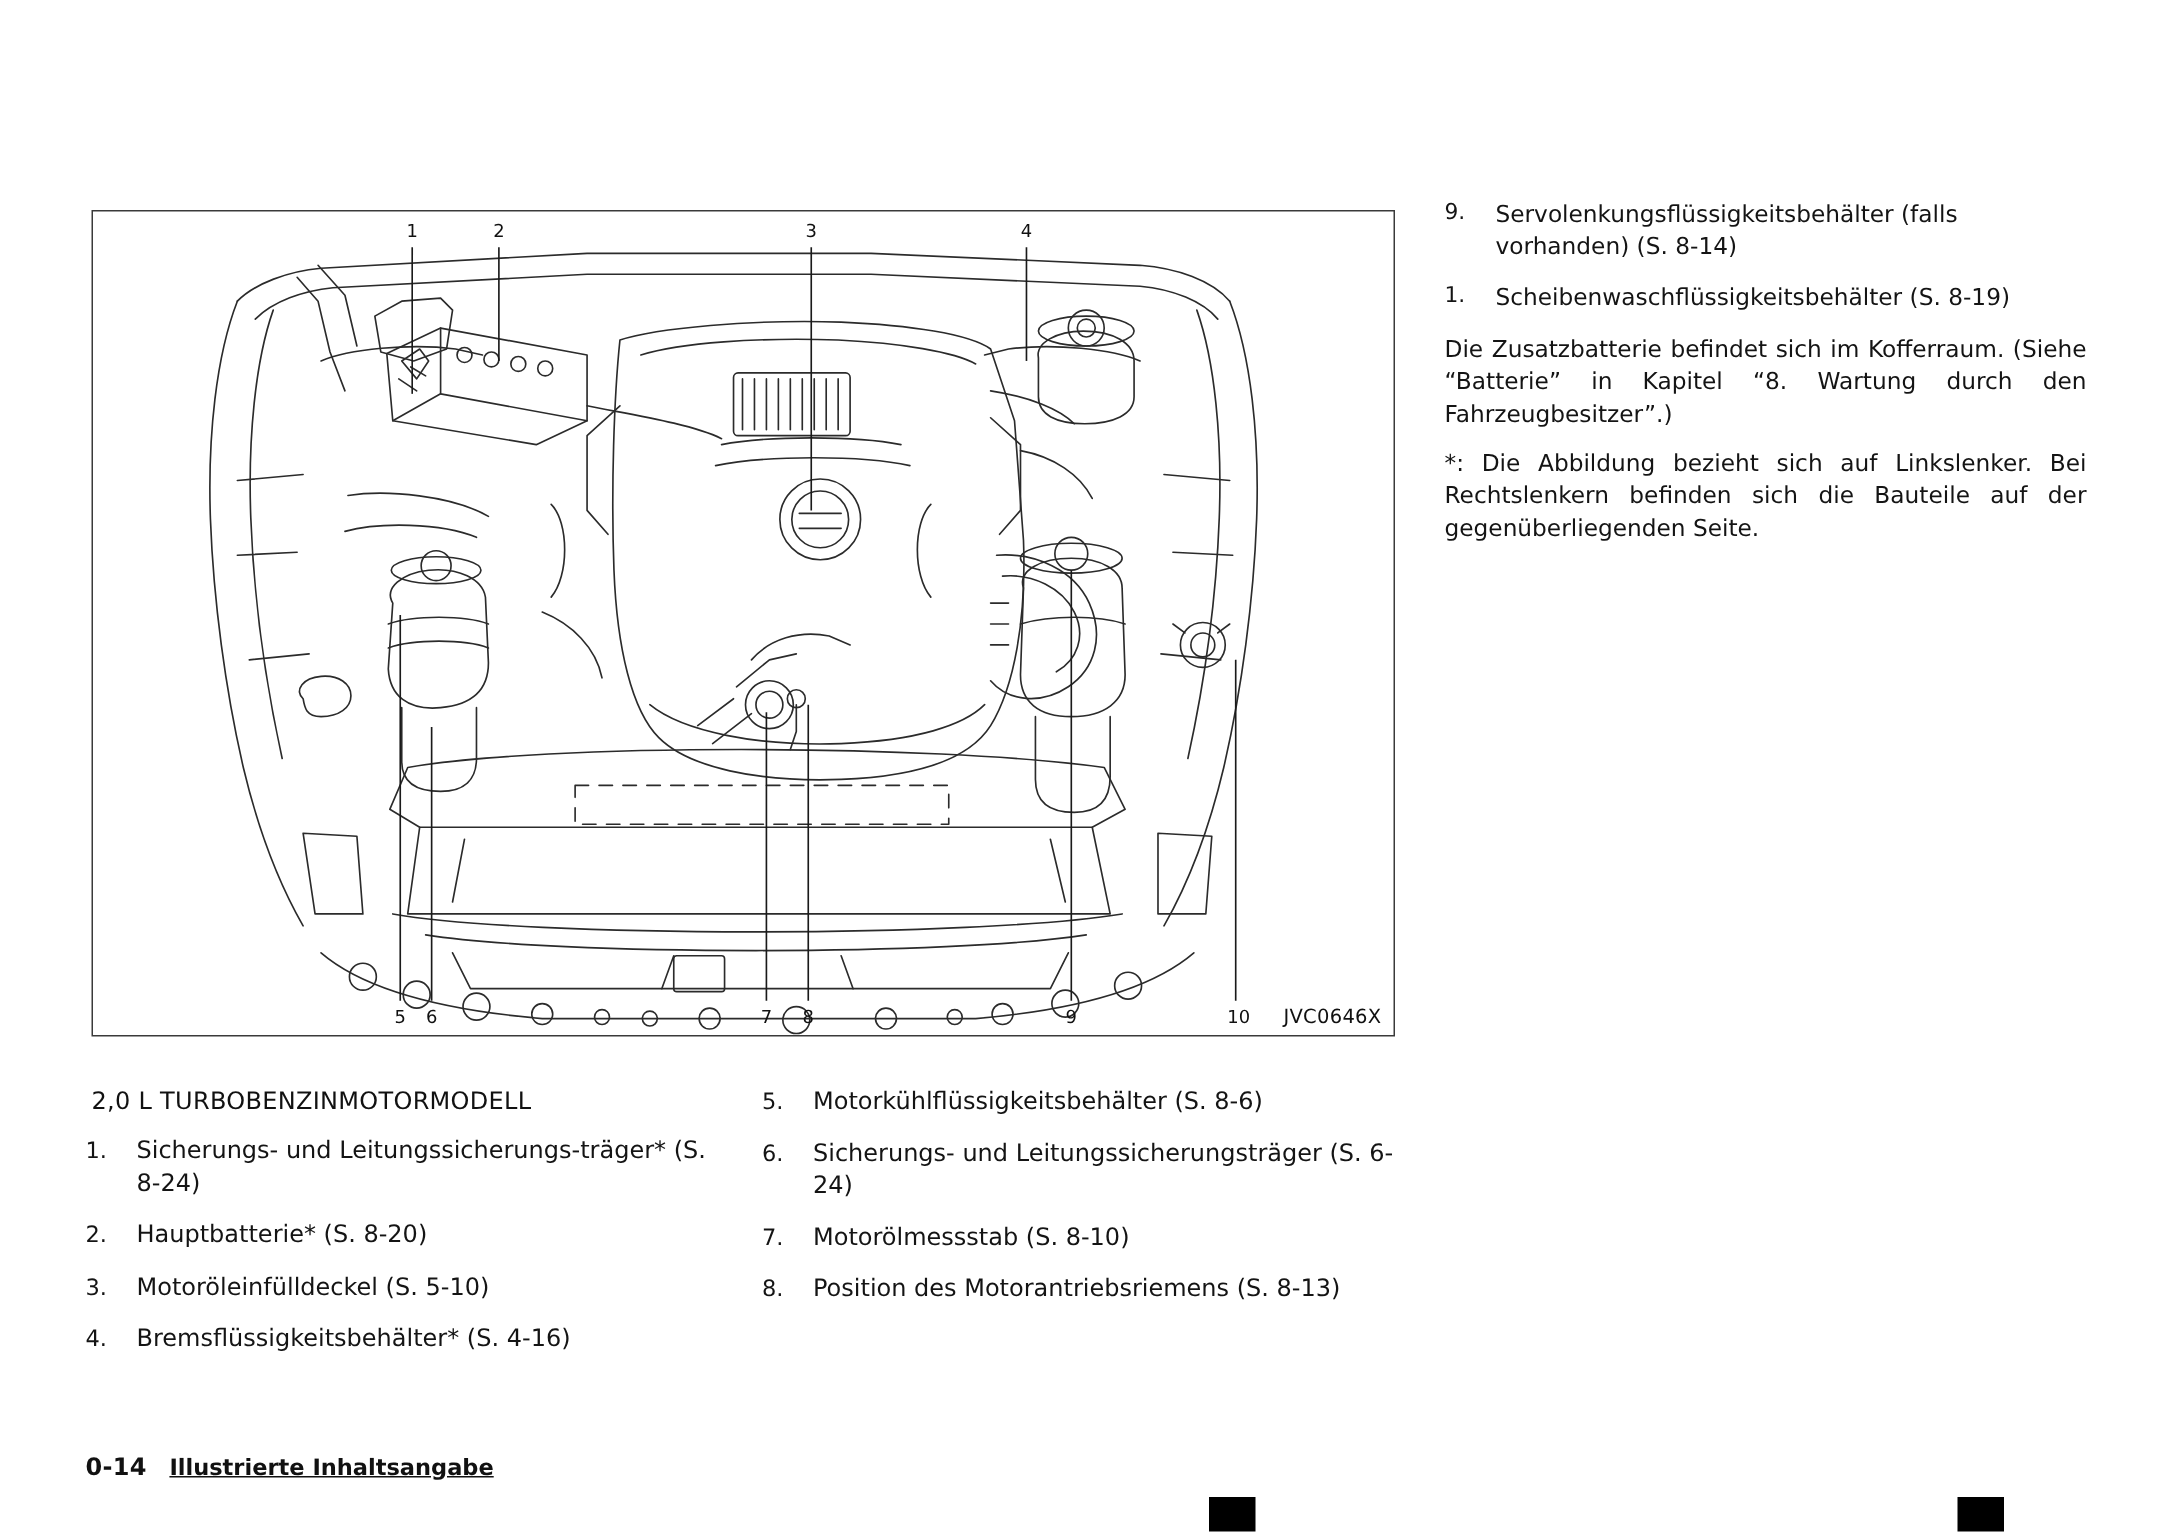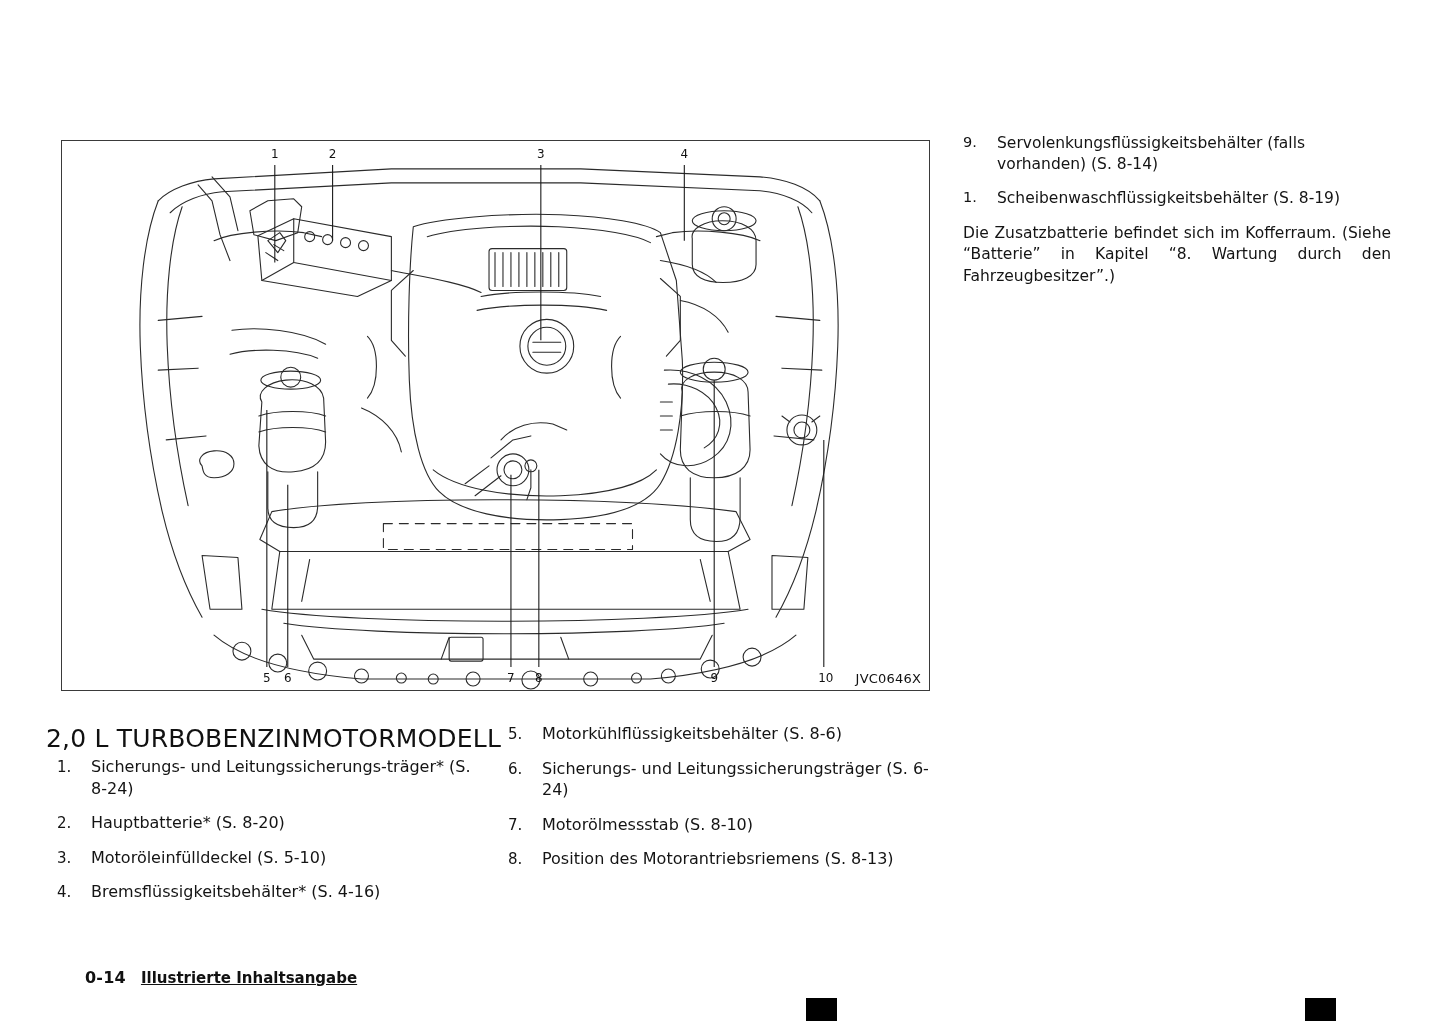--- a/index.html
+++ b/index.html
@@ -73,23 +73,23 @@
     text-align: justify;
   }
   .para.justified {
     text-align: justify;
     text-align-last: left;
   }
 
   
   .section-title {
     position: absolute;
-    left: 46px;
+    left: 61px;
     top: 724px;
-    font-size: 25px;
+    font-size: 16px;
     letter-spacing: 0.2px;
     color: #111;
     font-family: "DejaVu Sans", sans-serif;
   }
   .list-left {
     position: absolute;
     left: 57px;
     top: 756px;
     width: 430px;
   }
@@ -121,21 +121,20 @@
     position: absolute;
     left: 57px;
     top: 968px;
     font-size: 16px;
     color: #111;
   }
   .footer .pagenum {
     font-weight: bold;
     margin-right: 10px;
     letter-spacing: 0.2px;
-    margin-left: 28px;
   }
   .footer .foot-title {
     font-weight: bold;
     font-size: 15px;
     text-decoration: underline;
   }
   .black-mark {
     position: absolute;
     background: #000;
     height: 23px;
@@ -306,20 +305,21 @@
 <div class="right-col">
   <div class="num-item">
     <div class="num">9.</div>
     <div class="num-text">Servolenkungsflüssigkeitsbehälter (falls vorhanden) (S. 8-14)</div>
   </div>
   <div class="num-item">
     <div class="num">1.</div>
     <div class="num-text">Scheibenwaschflüssigkeitsbehälter (S. 8-19)</div>
   </div>
   <div class="para">Die Zusatzbatterie befindet sich im Kofferraum. (Siehe “Batterie” in Kapitel “8. Wartung durch den Fahrzeugbesitzer”.)</div>
+  <div class="para justified">*: Die Abbildung bezieht sich auf Linkslenker. Bei Rechtslenkern befinden sich die Bauteile auf der gegenüberliegenden Seite.</div>
 </div>
 
 <div class="section-title">2,0 L TURBOBENZINMOTORMODELL</div>
 
 <div class="list-left">
   <div class="item">
     <div class="idx">1.</div>
     <div class="txt">Sicherungs- und Leitungssicherungs-träger* (S. 8-24)</div>
   </div>
   <div class="item">

